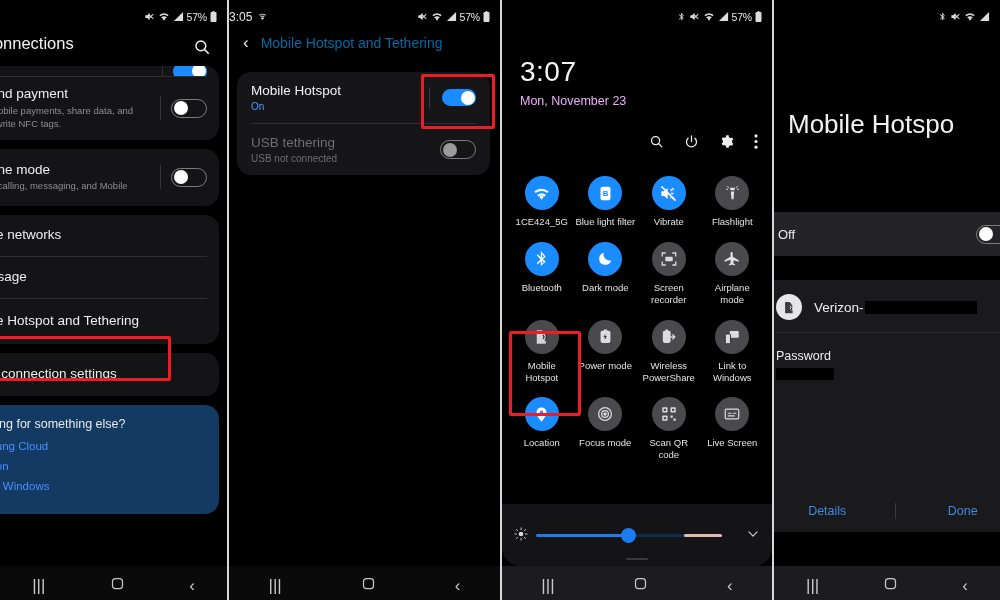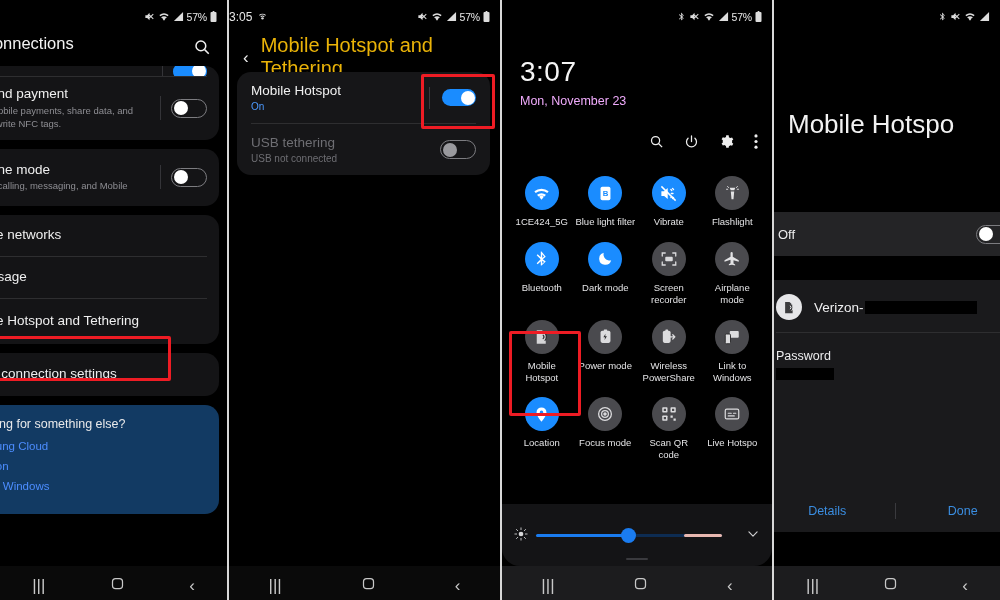--- a/index.html
+++ b/index.html
@@ -45,21 +45,21 @@
   #p1 .sub{color:#8e8e93;font-size:9.5px;line-height:1.35;margin-top:2px;}
   #p1 .vline{width:1px;height:24px;background:#343438;margin-right:10px;}
   #p1 .bluecard{background:#123a63;border-radius:14px;padding:12px 12px 14px 12px;margin-top:4px;}
   #p1 .bluecard .h{color:#e9e9ea;font-size:12.5px;margin-bottom:9px;}
   #p1 .bluecard a{display:block;color:#4c8dff;font-size:11.5px;margin-bottom:8px;text-decoration:none;}
 
   
   #p2{left:229px;width:271px;}
   #p2 .hdr{position:absolute;top:30px;left:14px;right:10px;display:flex;align-items:center;gap:12px;}
   #p2 .back{color:#f0f0f0;font-size:17px;line-height:1;}
-  #p2 .htxt{color:#eab308;font-size:20px;}
+  #p2 .htxt{color:#0369a1;font-size:14px;}
   #p2 .card{position:absolute;top:68px;left:8px;right:10px;background:#161618;border-radius:14px;}
   #p2 .row{display:flex;align-items:center;padding:11px 14px;}
   #p2 .row .txt{flex:1;}
   #p2 .ttl{color:#f0f0f0;font-size:13.5px;}
   #p2 .ttl.dim{color:#6e6e73;}
   #p2 .sub{font-size:10px;margin-top:3px;color:#4c9aff;}
   #p2 .sub.dim{color:#6e6e73;}
   #p2 .vline{width:1px;height:22px;background:#3a3a3e;margin-right:12px;}
   #p2 .sep{margin:0 14px;}
 
@@ -519,21 +519,21 @@
         </div>
         <div class="lbl">Scan QR code</div>
       </div>
       <div class="tile">
         <div class="circ">
           <svg width="18" height="18" viewBox="0 0 24 24" fill="none" stroke="#dcdcde" stroke-width="1.6" stroke-linecap="round">
               <rect x="3" y="5.5" width="18" height="13" rx="2"></rect>
               <path d="M7 11h4M7 14.5h8M14 11h3"></path>
             </svg>
         </div>
-        <div class="lbl">Live Hotspo</div>
+        <div class="lbl">Live Screen</div>
       </div>
     </div>
 
     <div class="redbox" style="left:7px;top:327px;width:72px;height:85px;"></div>
 
     <div class="dots">
       <div class="dot"></div>
       <div class="dot o"></div>
     </div>
 

